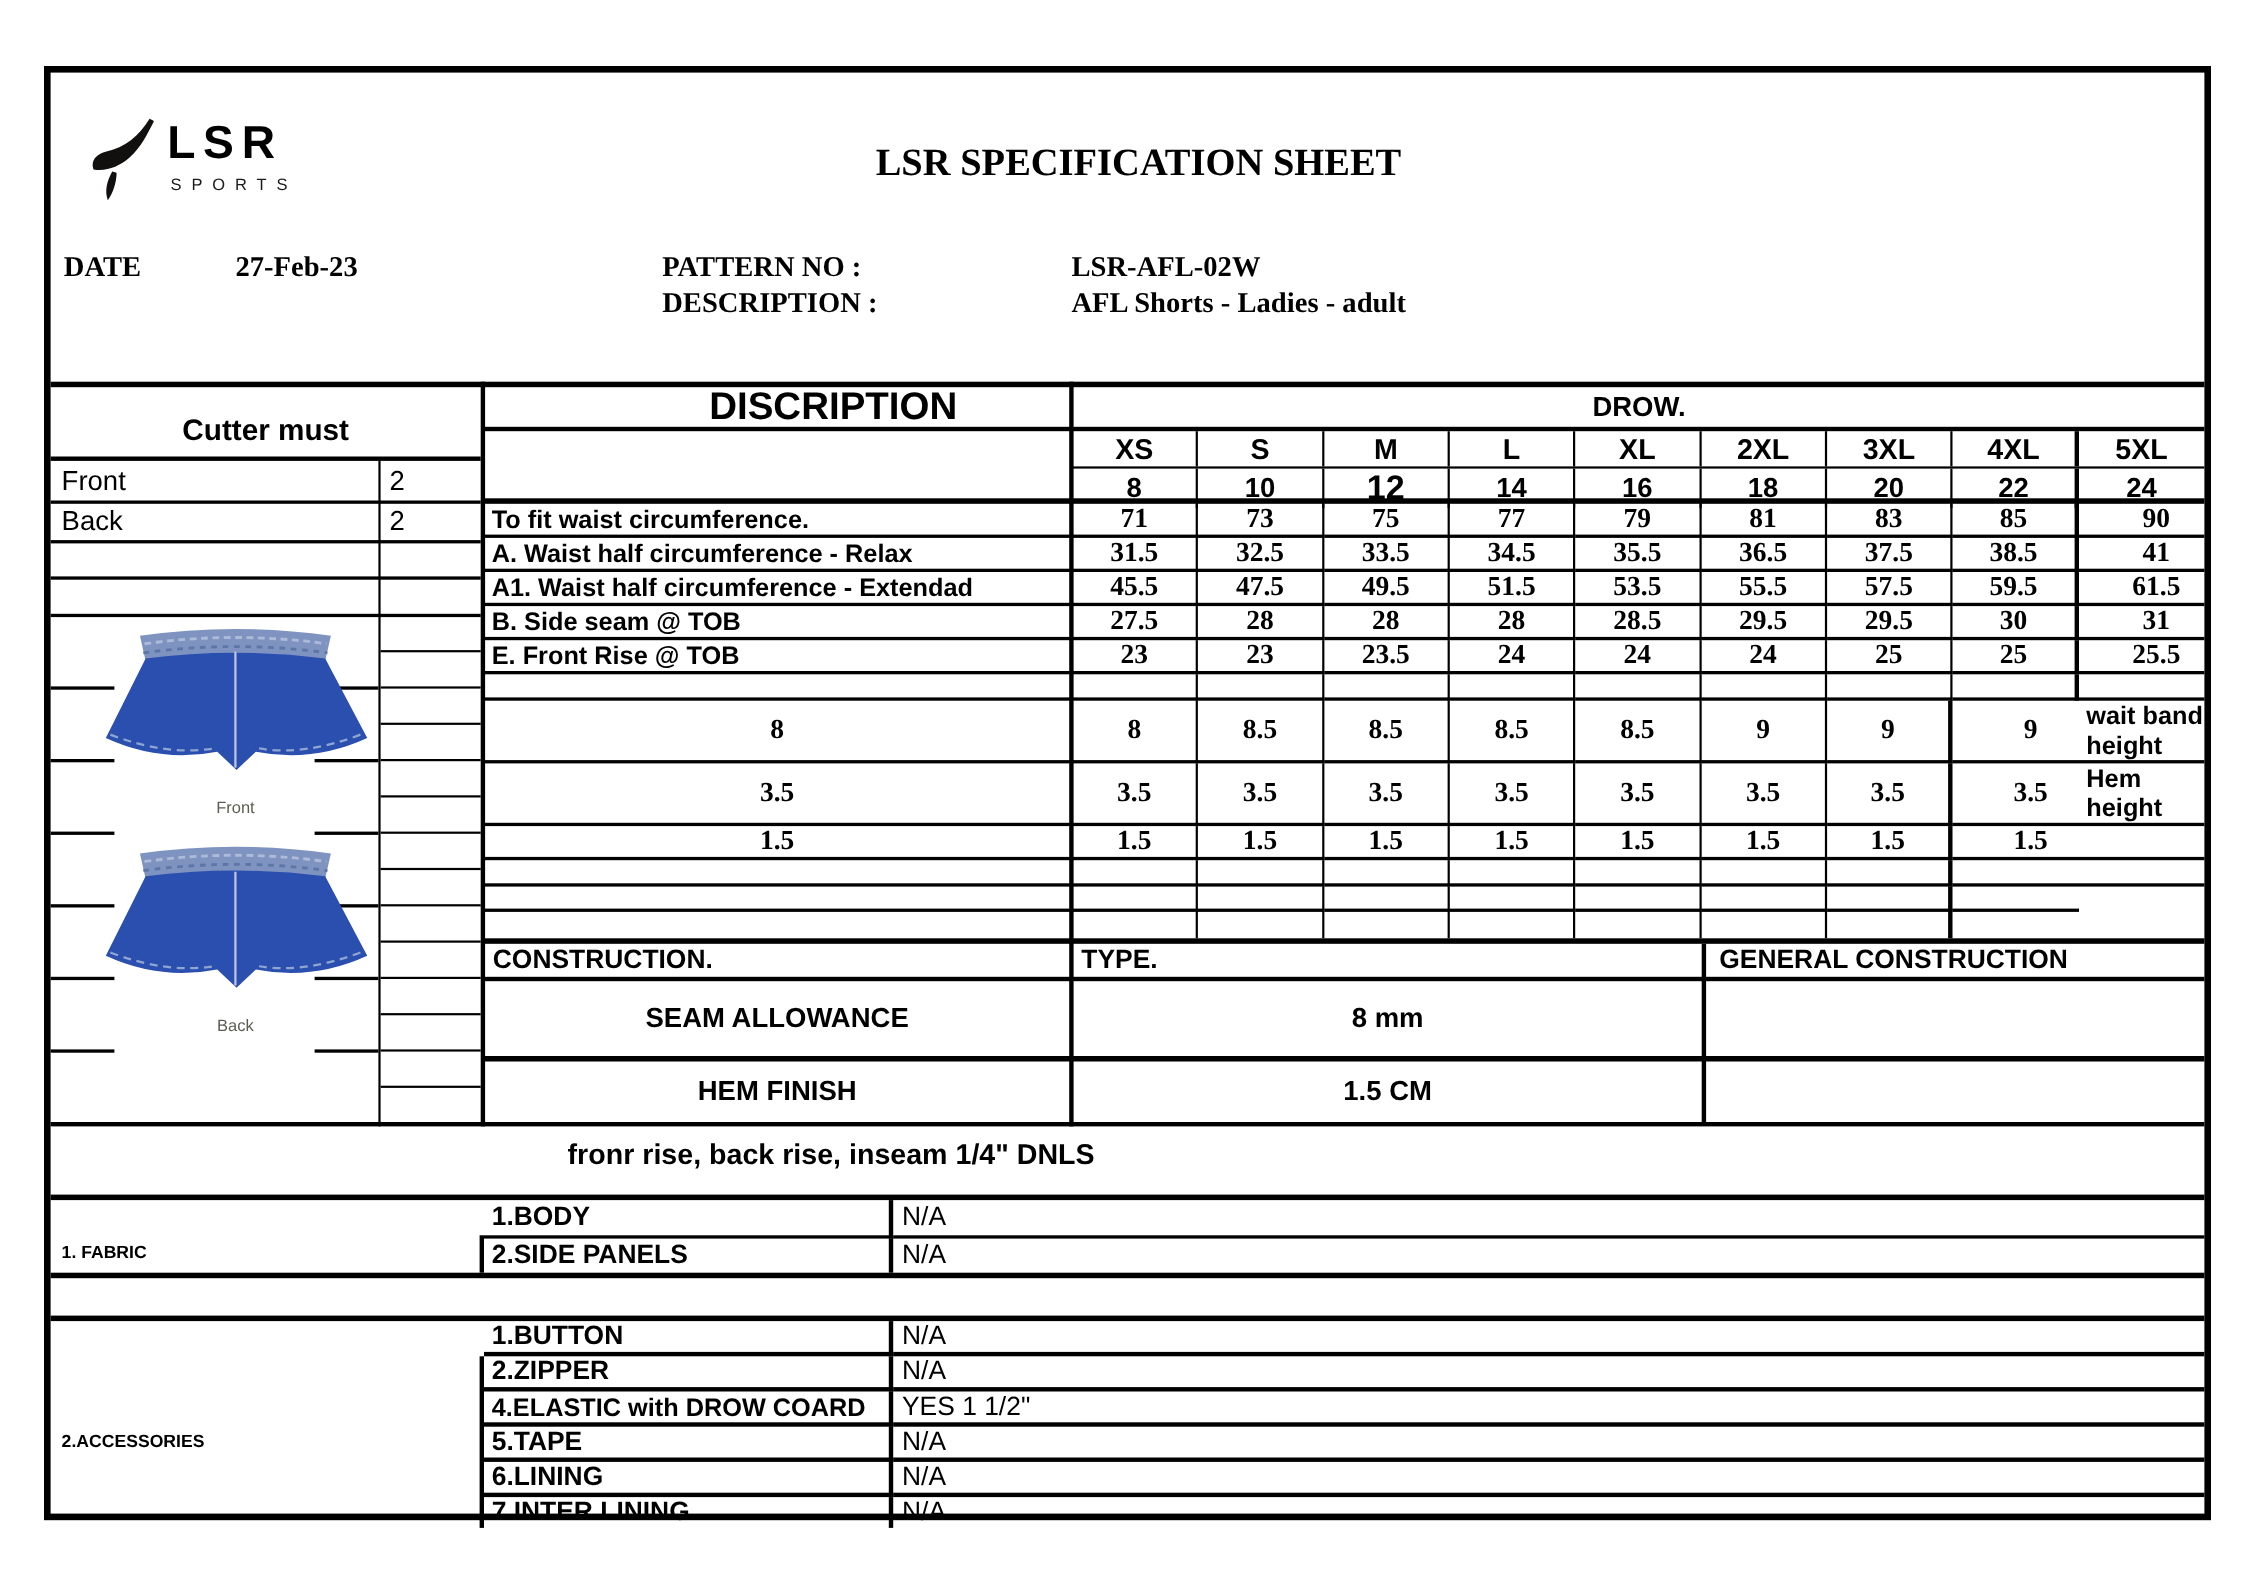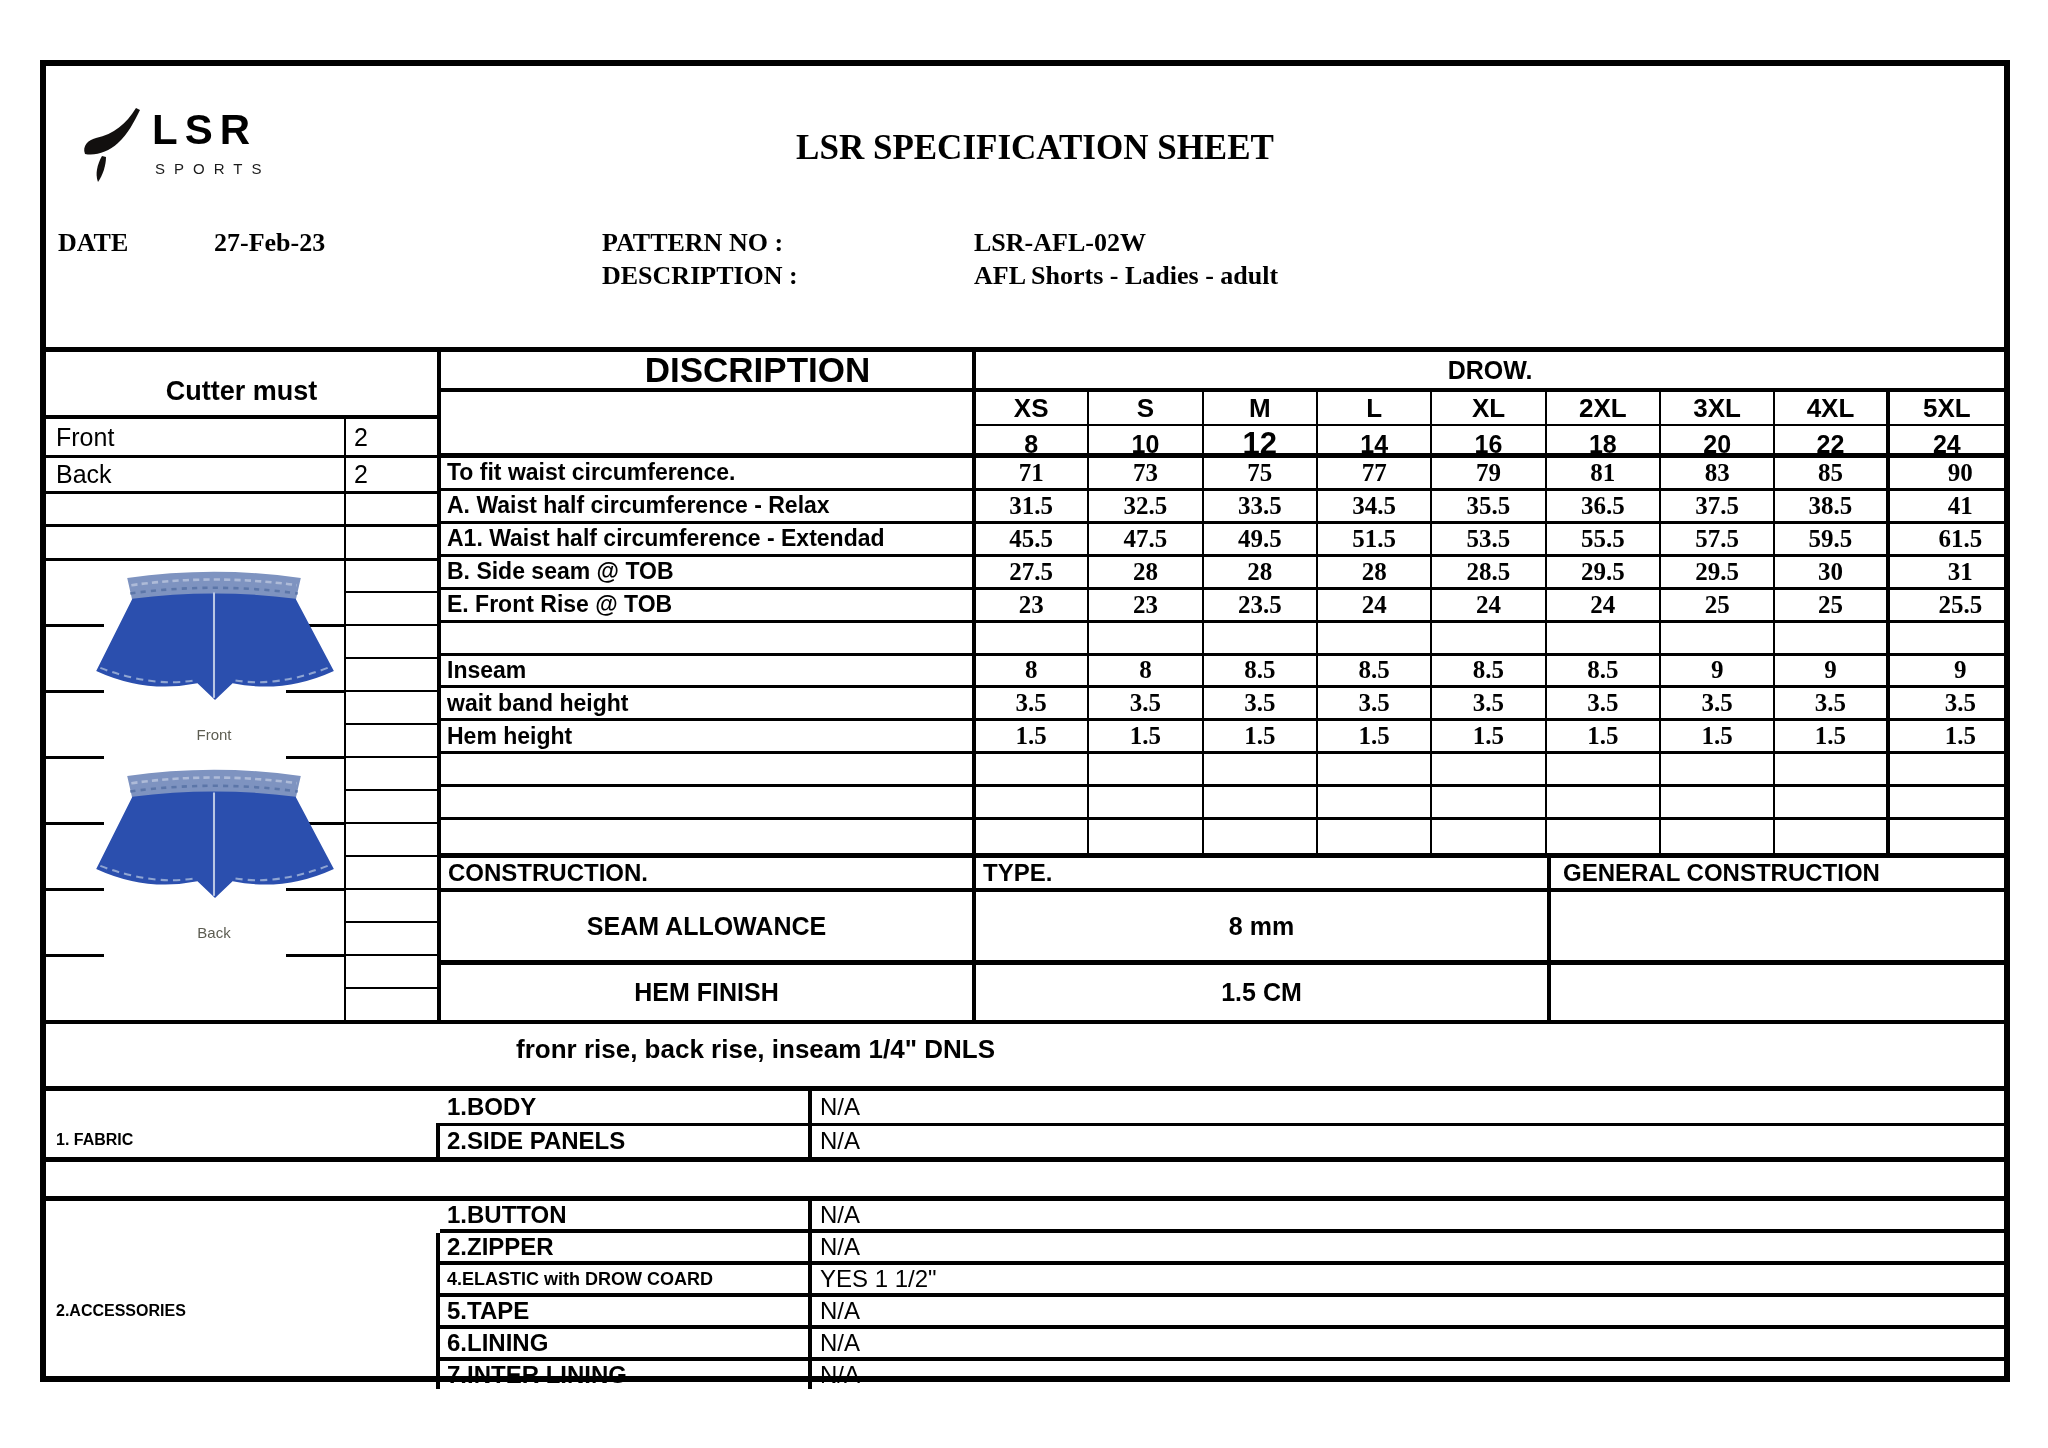--- a/index.html
+++ b/index.html
@@ -35,21 +35,21 @@
   
   .con-lab{font-weight:bold;font-size:24px;display:flex;align-items:center;padding-left:7px;}
   .con-center{font-weight:bold;font-size:25px;display:flex;align-items:center;justify-content:center;}
   .note{font-weight:bold;font-size:26px;padding:10px 0 0 470px;}
   
   .fgrid{display:grid;grid-template-columns:394px 372px 1fr;}
   .sec-head{font-weight:bold;font-size:16px;display:flex;align-items:center;padding-left:10px;
             border-right:4px solid #000;box-sizing:border-box;margin-top:32px;}
   .f-lab{font-weight:bold;font-size:24px;display:flex;align-items:center;padding-left:7px;
          border-right:4px solid #000;box-sizing:border-box;}
-  .f-lab.small{font-size:18px;text-align:center;}
+  .f-lab.small{font-size:23px;text-align:center;}
   .f-val{font-size:24px;display:flex;align-items:center;padding-left:8px;box-sizing:border-box;}
   .rb3{border-bottom:3px solid #000;} .rb4{border-bottom:4px solid #000;}
 </style>
 </head>
 <body>
 
 <div class="abs frame"></div>
 
 <div class="abs" style="left:78px;top:104px;width:70px;height:80px;">
   <svg width="70" height="80" viewBox="0 0 70 80">
@@ -225,21 +225,20 @@
   <div class="cl"></div>
     <div class="cv"></div>
     <div class="cv"></div>
     <div class="cv"></div>
     <div class="cv"></div>
     <div class="cv"></div>
     <div class="cv"></div>
     <div class="cv"></div>
     <div class="cv c8"></div>
     <div class="cv c9"></div>
-  <div class="cl">Inseam</div>
     <div class="cv">8</div>
     <div class="cv">8</div>
     <div class="cv">8.5</div>
     <div class="cv">8.5</div>
     <div class="cv">8.5</div>
     <div class="cv">8.5</div>
     <div class="cv">9</div>
     <div class="cv c8">9</div>
     <div class="cv c9">9</div>
   <div class="cl">wait band height</div>

